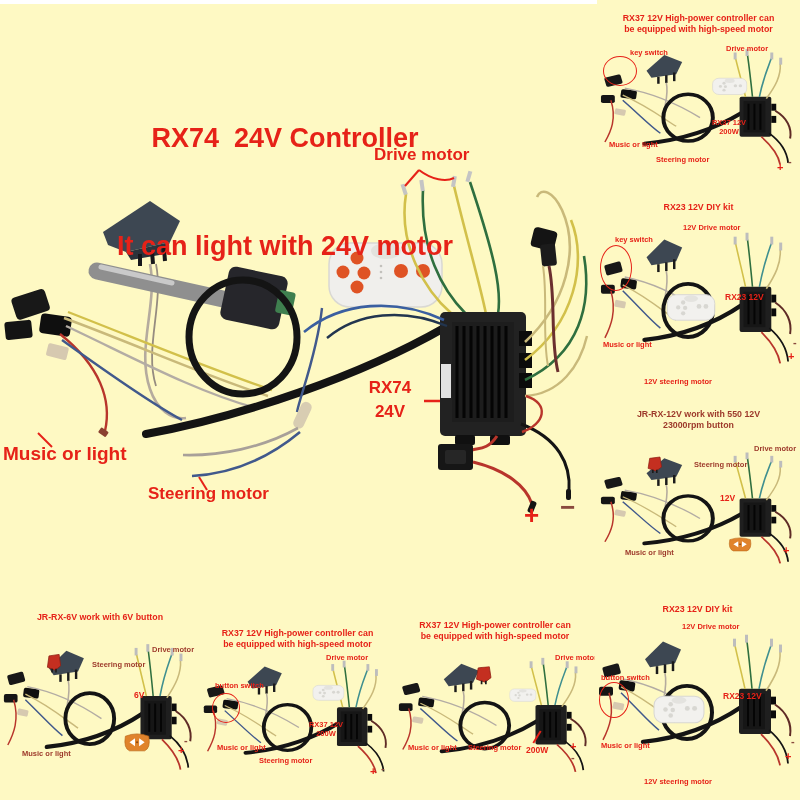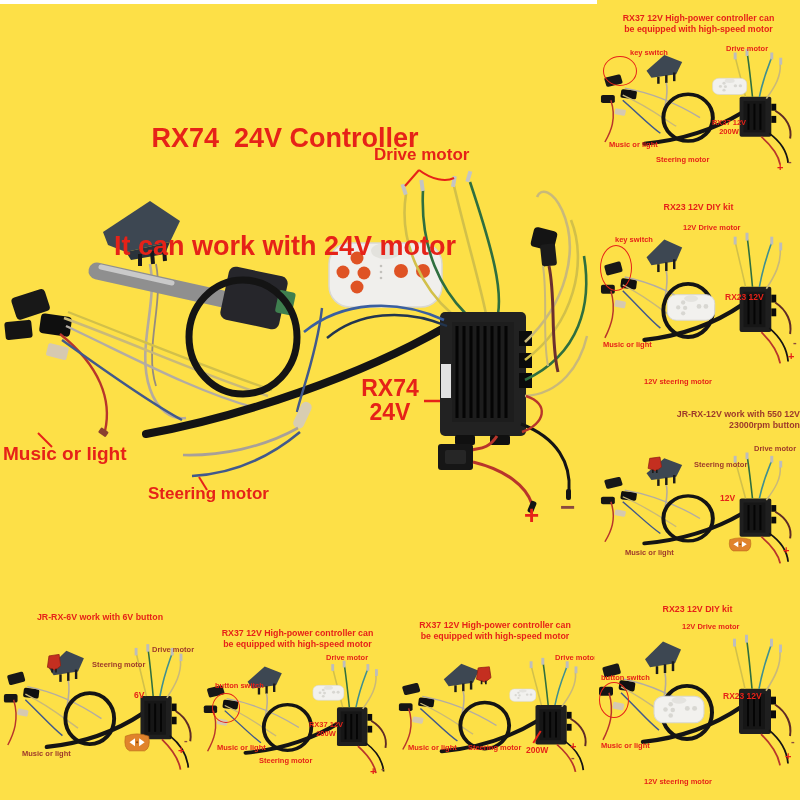--- a/index.html
+++ b/index.html
@@ -1,29 +1,29 @@
 <!DOCTYPE html>
 <html style="--red: #e62218; --dark-red: #9d392b; --maroon: #8a4a3e; --orange: #e0832c;"><head>
 <meta charset="utf-8">
 <style>
   html,body{margin:0;padding:0;background:#fff;}
   #canvas{position:relative;width:800px;height:800px;background:#fff;overflow:hidden;
           font-family:"Liberation Sans",sans-serif;}
-  .panel{position:absolute;background:#fde047;}
+  .panel{position:absolute;background:#fef9c3;}
   .art{position:absolute;left:0;top:0;width:100%;height:100%;}
   .p-art{position:absolute;left:0;width:100%;}
   
   .main-title{position:absolute;left:0;top:44px;width:570px;text-align:center;
               font-weight:bold;color:var(--red);font-size:27px;line-height:36px;white-space:pre;}
   .main-lbl{position:absolute;font-weight:bold;color:var(--red);white-space:nowrap;line-height:1.05;}
   .center{text-align:center;}
   
   .p-title{position:absolute;left:0;width:100%;text-align:center;font-weight:bold;
            color:var(--red);font-size:8.8px;line-height:1.3;white-space:nowrap;}
-  .p-title.dark{color:var(--dark-red);text-align:right;}
+  .p-title.dark{color:var(--dark-red);}
   .lbl{position:absolute;font-weight:bold;color:var(--red);font-size:7.5px;
        line-height:1.15;white-space:nowrap;}
   .lbl.dark{color:var(--dark-red);}
   .lbl.md{font-size:8.5px;}
   .sign{font-size:11px;}
   .sign.dark{color:var(--maroon);}
   .ring{position:absolute;border:1.5px solid var(--red);border-radius:50%;}
   .ptr{position:absolute;width:2px;background:var(--red);}
   .minus-main{color:var(--maroon);}
 </style>
@@ -188,24 +188,24 @@
       <rect x="438" y="440" width="35" height="26" rx="3" fill="#161616"></rect>
       <rect x="445" y="446" width="21" height="14" rx="2" fill="#262626"></rect>
       <path d="M473,458 C506,466 526,482 532,500" fill="none" stroke="#b8352b" stroke-width="3"></path>
       <rect x="529" y="497" width="6" height="12" rx="2" fill="#141414" transform="rotate(22 532 503)"></rect>
       <path d="M521,420 C558,434 571,460 569,487" fill="none" stroke="#141414" stroke-width="3"></path>
       <rect x="566" y="485" width="5" height="11" rx="2" fill="#141414"></rect>
       <path d="M526,392 C550,400 545,420 522,428" fill="none" stroke="#b8352b" stroke-width="2.4"></path>
     </svg>
     <div class="main-title">
       <div>RX74  24V Controller</div>
-      <div>It can work with 24V motor</div>
+      <div>It can light with 24V motor</div>
     </div>
     <div class="main-lbl" style="left:374px;top:142px;font-size:17px">Drive motor</div>
-    <div class="main-lbl center" style="left:352px;top:372px;width:76px;font-size:23px;line-height:24px">
+    <div class="main-lbl center" style="left:352px;top:372px;width:76px;font-size:17px;line-height:24px">
       <div>RX74</div>
       <div>24V</div>
     </div>
     <div class="main-lbl" style="left:3px;top:440px;font-size:19px">Music or light</div>
     <div class="main-lbl" style="left:148px;top:481px;font-size:17px">Steering motor</div>
     <div class="main-lbl" style="left:524px;top:498px;font-size:26px">+</div>
     <div class="main-lbl minus-main" style="left:560px;top:490px;font-size:26px">−</div>
   </section>
 
   <section class="panel" style="left:597px;top:0;width:203px;height:190px">

